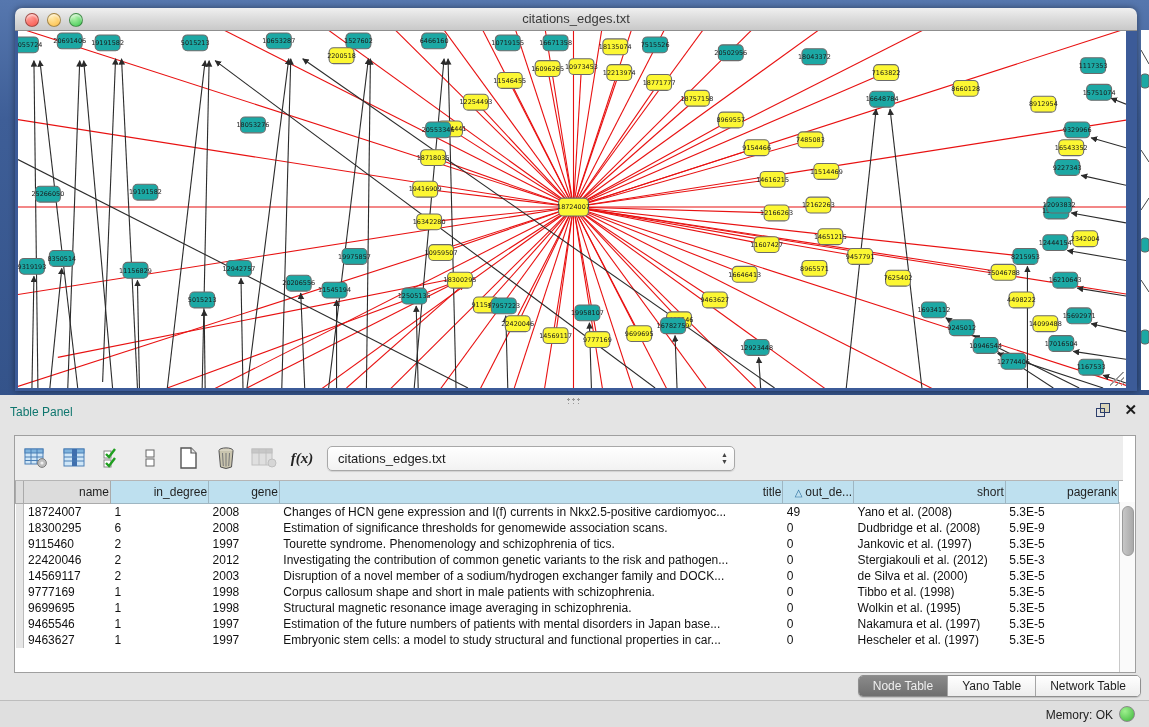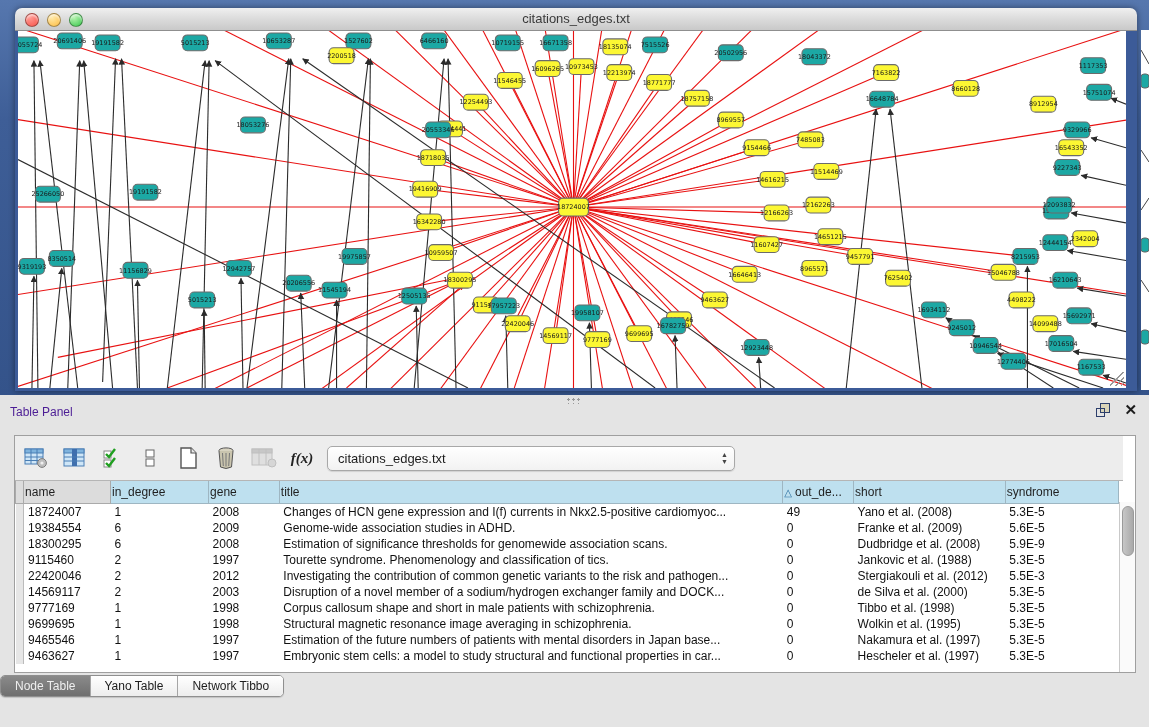--- a/index.html
+++ b/index.html
@@ -31,21 +31,21 @@
     background:
      linear-gradient(135deg,transparent 46%,#9a9a9a 46%,#9a9a9a 52%,transparent 52%) ,
      linear-gradient(135deg,transparent 66%,#9a9a9a 66%,#9a9a9a 72%,transparent 72%),
      linear-gradient(135deg,transparent 86%,#9a9a9a 86%,#9a9a9a 92%,transparent 92%);}
   .sliver{position:absolute;left:1141px;top:30px;width:8px;height:360px;background:#fff;overflow:hidden;}
   
   .bottom{position:absolute;left:0;top:395px;width:1149px;height:332px;background:#E4E4E4;}
   .resize-knob{position:absolute;left:566px;top:2px;width:14px;height:7px;
     background:radial-gradient(circle,#9a9a9a 1.2px,transparent 1.4px);
     background-size:5px 5px;}
-  .panel-title{position:absolute;left:10px;top:10px;font-size:12px;color:#4c1d95;}
+  .panel-title{position:absolute;left:10px;top:10px;font-size:12px;color:#0f766e;}
   .panel-icons{position:absolute;right:12px;top:8px;display:flex;gap:14px;align-items:center;}
   .float-ico{width:14px;height:13px;position:relative;}
   .float-ico:before{content:"";position:absolute;left:4px;top:0;width:8px;height:8px;border:1.5px solid #2c3e6b;background:#d9d4b8;}
   .float-ico:after{content:"";position:absolute;left:0;top:5px;width:7px;height:7px;border:1.5px solid #2c3e6b;}
   .close-ico{font-size:15px;font-weight:bold;color:#1c1c1c;line-height:13px;}
   .panel-box{position:absolute;left:14px;top:40px;width:1120px;height:236px;
     border:1px solid #9f9f9f;background:#fff;}
   .toolbar{position:absolute;left:0;top:0;right:12px;height:44px;background:#EDEDED;
     border-bottom:1px solid #b5b5b5;display:flex;align-items:center;gap:12px;padding-left:8px;}
   .tb-ico{width:26px;height:26px;display:flex;align-items:center;justify-content:center;}
@@ -53,32 +53,32 @@
   .fx{font-family:"Liberation Serif",serif;font-style:italic;font-weight:bold;font-size:15px;color:#222;}
   .dropdown{width:390px;height:23px;background:linear-gradient(#ffffff,#f2f2f2);
     border:1px solid #a8a8a8;border-radius:5px;display:flex;align-items:center;
     padding:0 6px 0 10px;font-size:13px;color:#1c1c1c;box-shadow:0 1px 1px rgba(0,0,0,.12);}
   .dropdown .dd-label{flex:1;}
   .dd-arrows{font-size:7px;line-height:7px;color:#444;text-align:center;}
   
   .tbl-wrap{position:absolute;left:0;top:45px;right:0;bottom:0;background:#fff;overflow:hidden;}
   table.grid{border-collapse:collapse;table-layout:fixed;width:1104px;font-size:12px;}
   table.grid th{height:20px;font-weight:normal;color:#1f1f1f;
-    background:#BEE0EF;border:1px solid #9eb6c2;border-top:none;text-align:left;
+    background:#BEE0EF;border:1px solid #9eb6c2;border-top:none;text-align:right;
     overflow:hidden;white-space:nowrap;}
   table.grid th.gray{background:#DCDCDC;border-color:#aaa;}
   table.grid td{height:16px;padding:0 4px;white-space:nowrap;overflow:hidden;
     text-overflow:clip;color:#111;}
   td.gutter{background:#E6E6E6;border-right:1px solid #bbb;padding:0;}
   .sort-tri{color:#2a6e9e;font-size:10px;margin-right:3px;}
   .vscroll{position:absolute;right:0;top:21px;bottom:0;width:15px;background:#FAFAFA;border-left:1px solid #c9c9c9;}
   .vthumb{position:absolute;left:2px;top:4px;width:10px;height:48px;border-radius:6px;
     background:linear-gradient(90deg,#c7c7c7,#a9a9a9);border:1px solid #9a9a9a;}
   
-  .tabs{position:absolute;left:0;right:0;top:280px;display:flex;justify-content:flex-start;}
+  .tabs{position:absolute;left:0;right:8px;top:280px;display:flex;justify-content:flex-end;}
   .seg{display:flex;border:1px solid #8f8f8f;border-radius:5px;overflow:hidden;
     background:#fff;box-shadow:0 1px 1px rgba(0,0,0,.15);}
   .seg button{font-family:"Liberation Sans",sans-serif;font-size:12px;border:none;
     background:linear-gradient(#ffffff,#ededed);padding:3px 14px;color:#1d1d1d;
     border-right:1px solid #a5a5a5;cursor:default;}
   .seg button:last-child{border-right:none;}
   .seg button.active{background:linear-gradient(#8a8a8a,#6f6f6f);color:#efefef;}
   
   .statusbar{position:absolute;left:0;right:0;top:305px;height:27px;background:#DFDFDF;
     border-top:1px solid #bdbdbd;}
@@ -519,62 +519,52 @@
         </colgroup>
         <thead>
             <tr id="hdr-row">
               <th class="gray"></th>
               <th class="gray">name</th>
               <th>in_degree</th>
               <th>gene</th>
               <th>title</th>
               <th><span class="sort-tri">△</span>out_de...</th>
               <th>short</th>
-              <th>syndrome</th>
+              <th>pagerank</th>
             </tr>
           </thead>
         <tbody id="tbl-body">
             <tr>
               <td class="gutter"></td>
               <td>18724007</td>
               <td>1</td>
               <td>2008</td>
               <td>Changes of HCN gene expression and I(f) currents in Nkx2.5-positive cardiomyoc...</td>
               <td>49</td>
               <td>Yano et al. (2008)</td>
               <td>5.3E-5</td>
             </tr>
             <tr>
               <td class="gutter"></td>
-              <td>19384554</td>
-              <td>6</td>
-              <td>2009</td>
-              <td>Genome-wide association studies in ADHD.</td>
-              <td>0</td>
-              <td>Franke et al. (2009)</td>
-              <td>5.6E-5</td>
-            </tr>
-            <tr>
-              <td class="gutter"></td>
               <td>18300295</td>
               <td>6</td>
               <td>2008</td>
               <td>Estimation of significance thresholds for genomewide association scans.</td>
               <td>0</td>
               <td>Dudbridge et al. (2008)</td>
               <td>5.9E-9</td>
             </tr>
             <tr>
               <td class="gutter"></td>
               <td>9115460</td>
               <td>2</td>
               <td>1997</td>
-              <td>Tourette syndrome. Phenomenology and classification of tics.</td>
-              <td>0</td>
-              <td>Jankovic et al. (1988)</td>
+              <td>Tourette syndrome. Phenomenology and schizophrenia of tics.</td>
+              <td>0</td>
+              <td>Jankovic et al. (1997)</td>
               <td>5.3E-5</td>
             </tr>
             <tr>
               <td class="gutter"></td>
               <td>22420046</td>
               <td>2</td>
               <td>2012</td>
               <td>Investigating the contribution of common genetic variants to the risk and pathogen...</td>
               <td>0</td>
               <td>Stergiakouli et al. (2012)</td>
@@ -635,17 +625,21 @@
       <div class="vscroll">
         <div class="vthumb"></div>
       </div>
     </div>
   </div>
 
   <div class="tabs">
     <div class="seg" id="seg-tabs">
         <button class="active">Node Table</button>
         <button>Yano Table</button>
-        <button>Network Tibbo</button>
+        <button>Network Table</button>
       </div>
   </div>
 
+  <div class="statusbar">
+    <span class="memory">Memory: OK</span>
+    <span class="mem-dot"></span>
+  </div>
 </div>
 
 </body></html>

